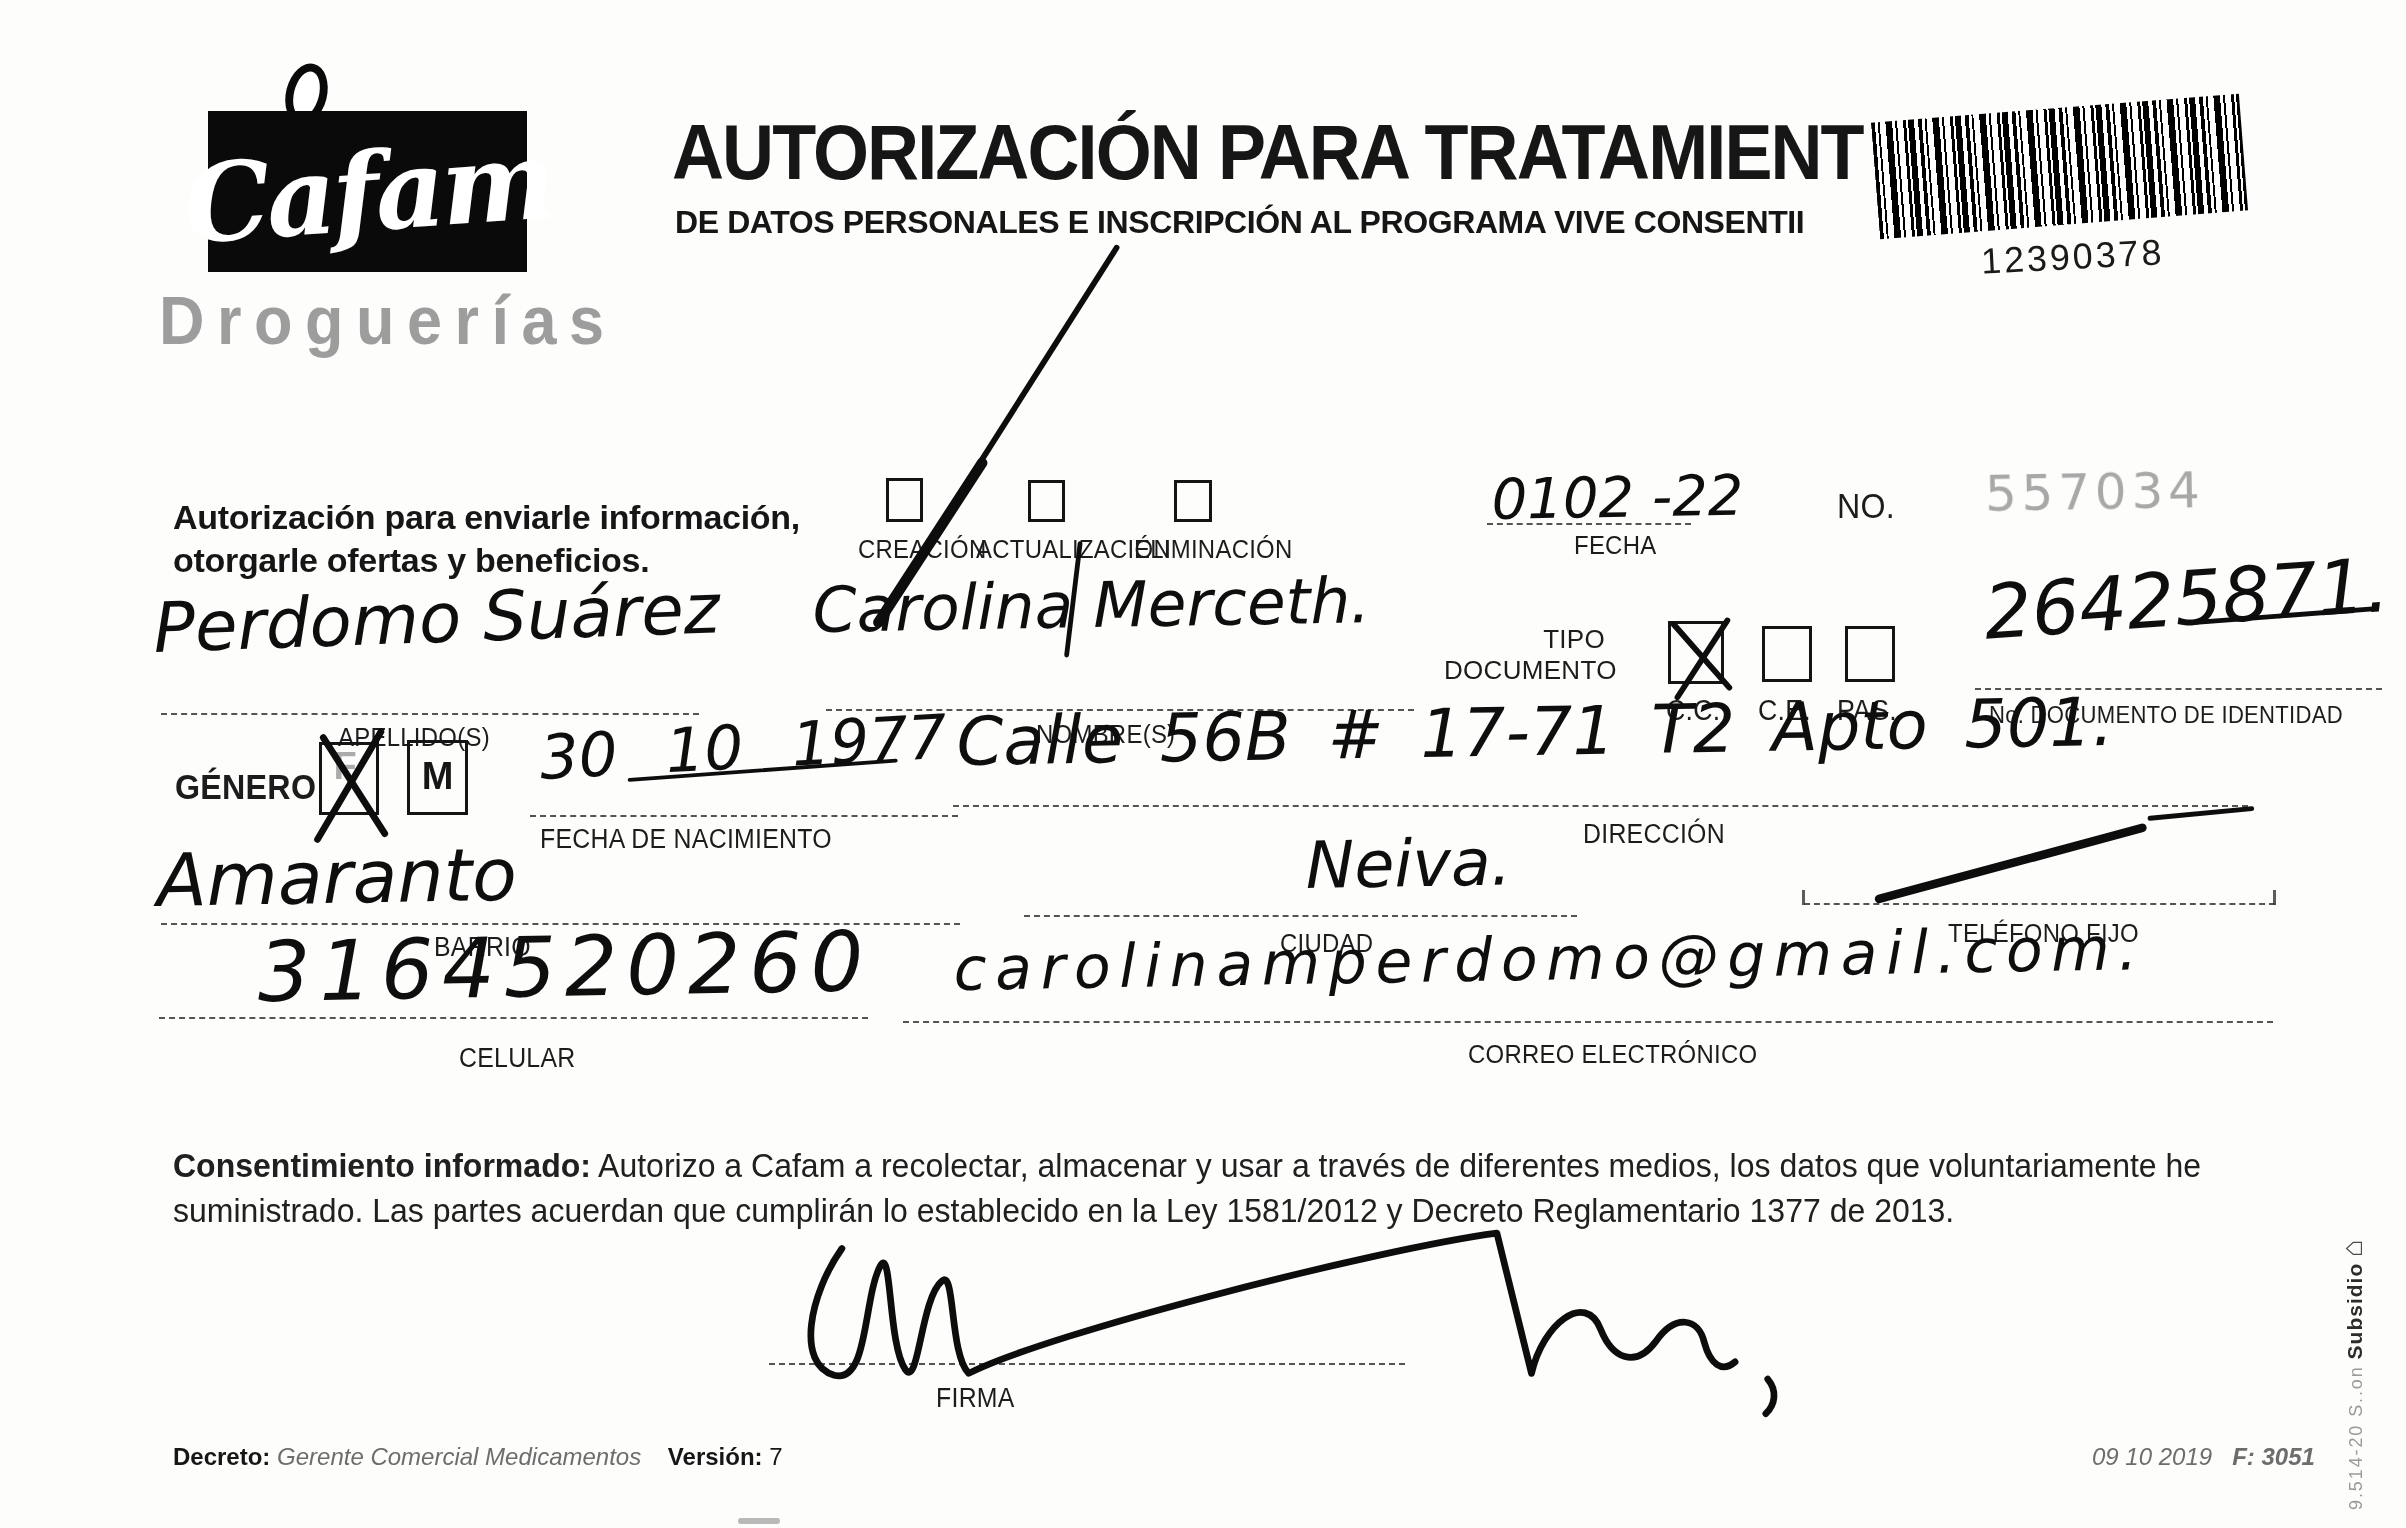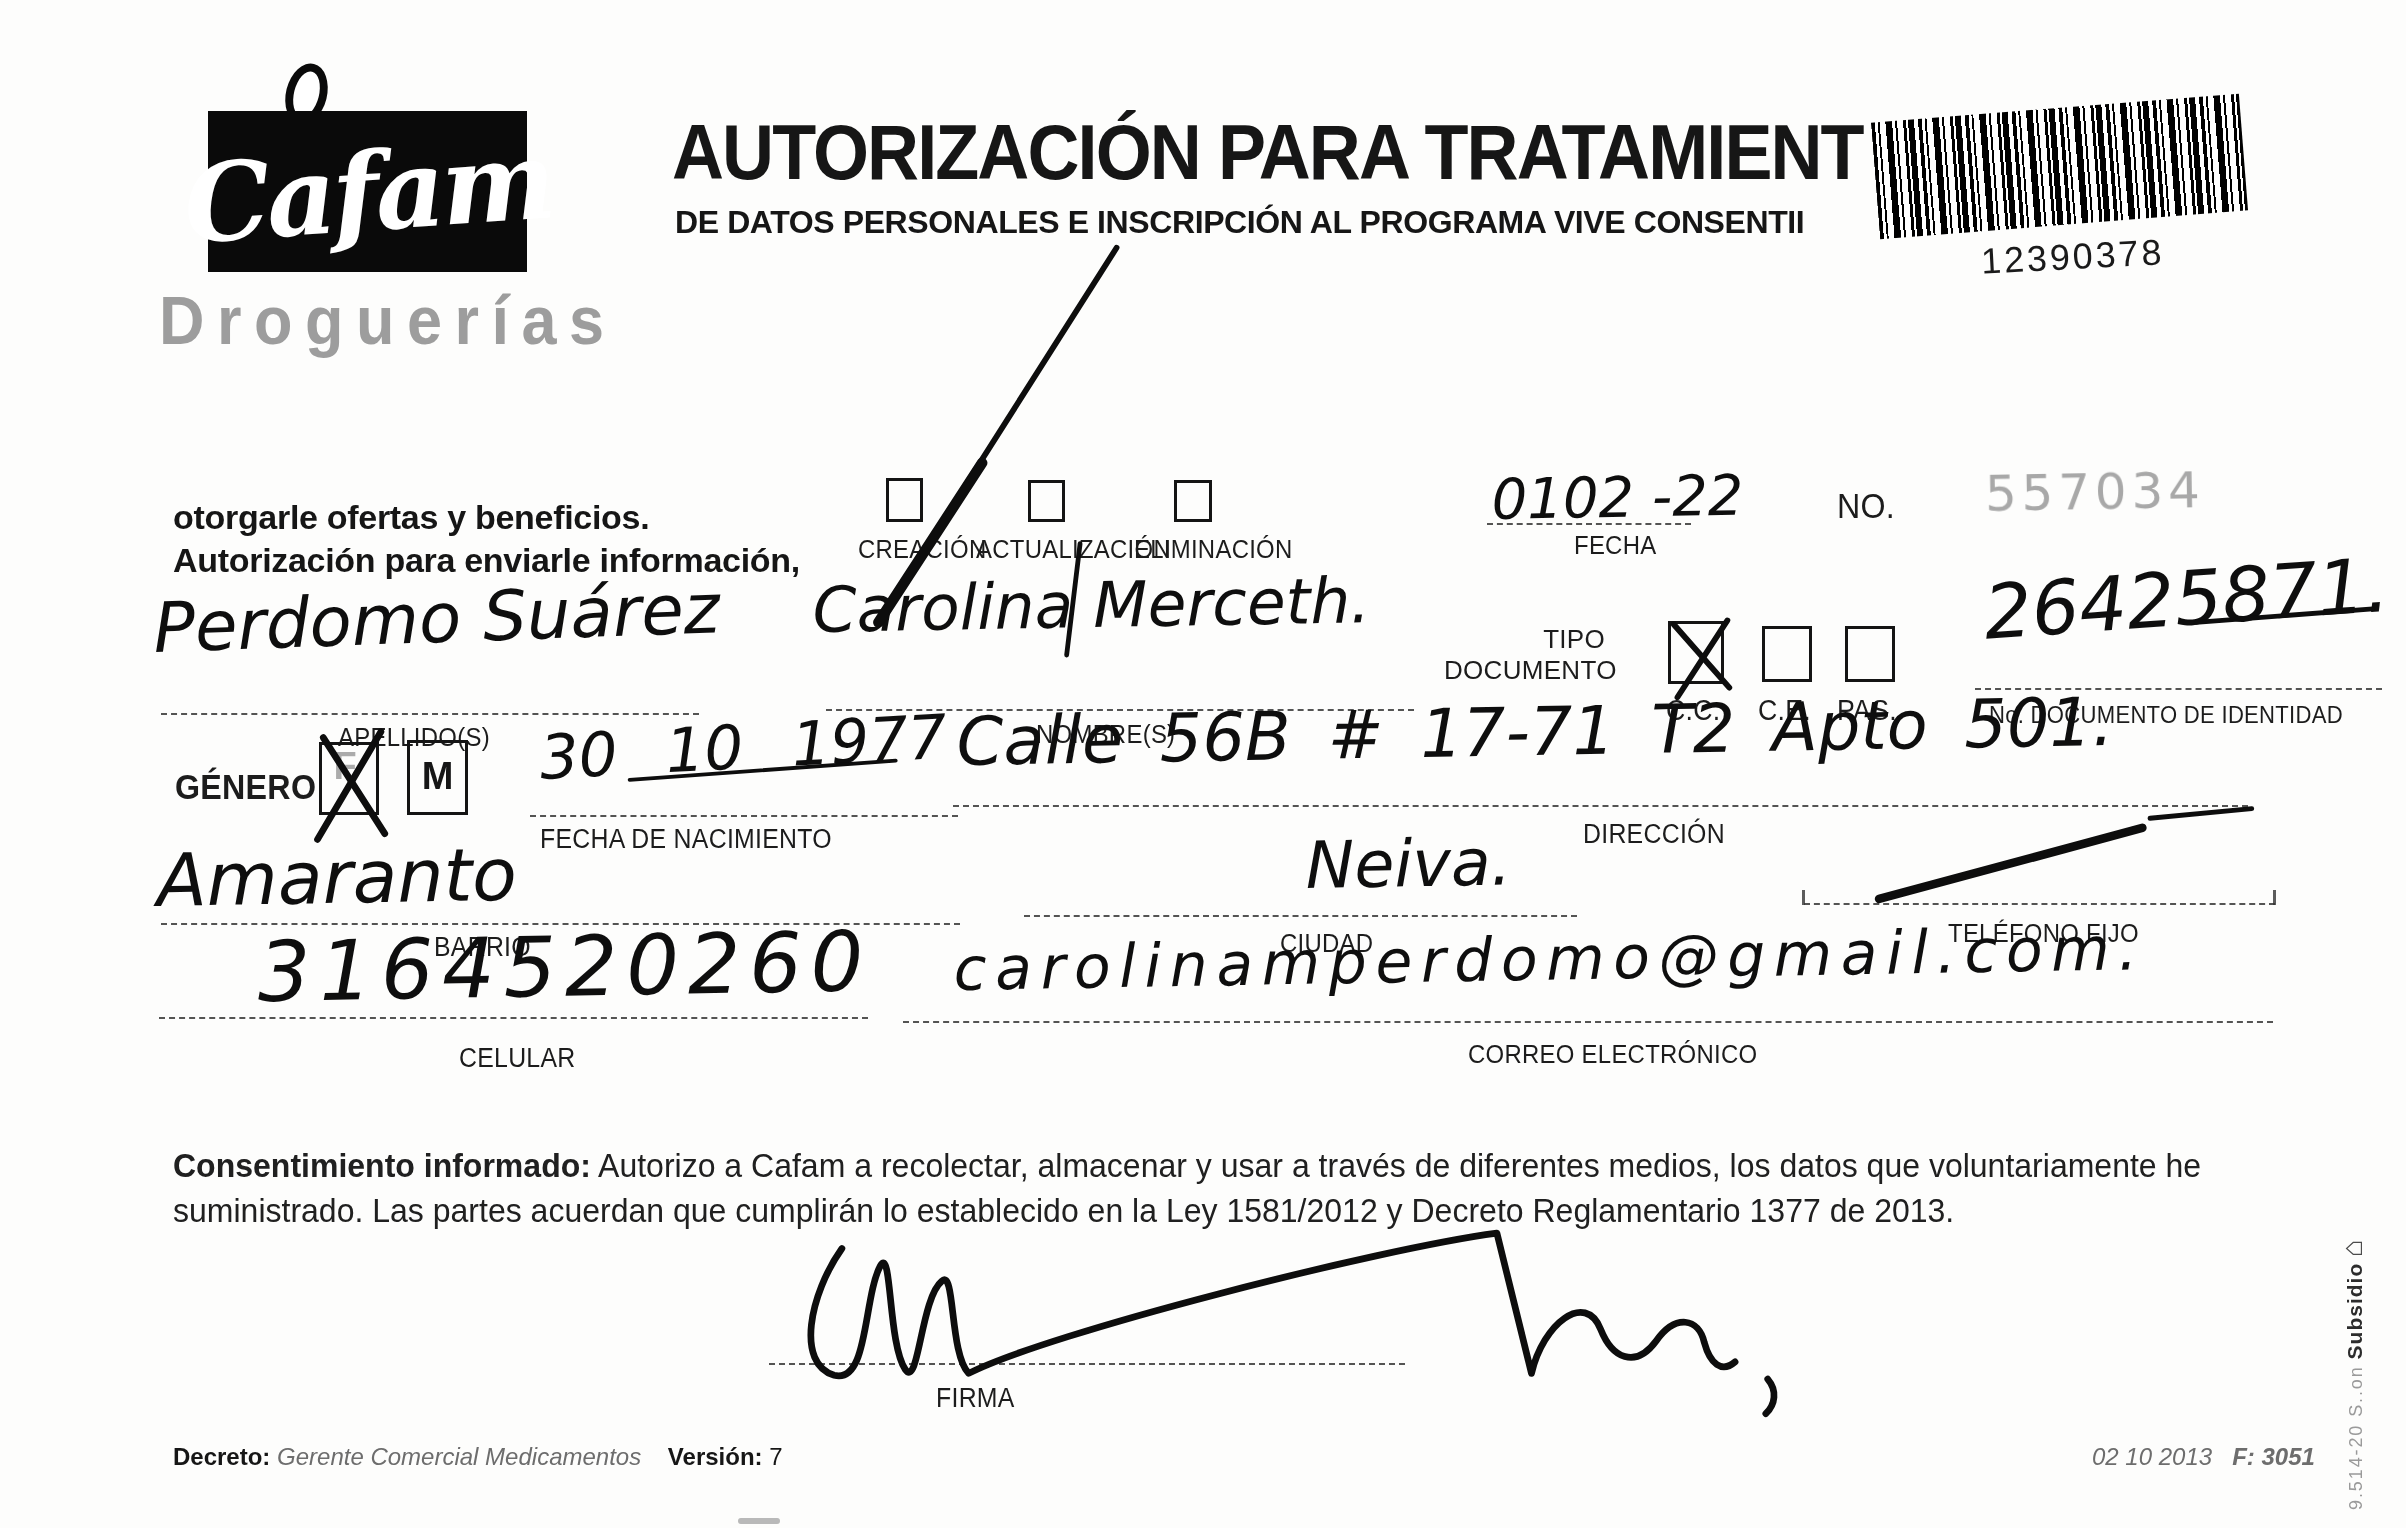--- a/index.html
+++ b/index.html
@@ -61,22 +61,22 @@
   </div>
   <div id="division" class="abs" style="left:159px;top:281px;">Droguerías</div>
 
   <div id="title" class="abs" style="left:672px;top:108px;">AUTORIZACIÓN PARA TRATAMIENT</div>
   <div id="subtitle" class="abs" style="left:675px;top:204px;">DE DATOS PERSONALES E INSCRIPCIÓN AL PROGRAMA VIVE CONSENTII</div>
 
   <div id="barcode" class="abs" style="left:1875px;top:108px;width:369px;height:117px;"></div>
   <div id="barcodeNum" class="abs" style="left:1981px;top:236px;">12390378</div>
 
   <div id="intro" class="abs" style="left:173px;top:496px;">
+    <div>Autorización para enviarle información,</div>
     <div>otorgarle ofertas y beneficios.</div>
-    <div>Autorización para enviarle información,</div>
   </div>
 
   <div class="abs box" style="left:886px;top:478px;width:37px;height:44px;"></div>
   <div class="abs box" style="left:1028px;top:480px;width:37px;height:42px;"></div>
   <div class="abs box" style="left:1174px;top:480px;width:38px;height:42px;"></div>
   <div class="abs lbl" style="left:858px;top:534px;">CREACIÓN</div>
   <div class="abs lbl" style="left:976px;top:534px;">ACTUALIZACIÓN</div>
   <div class="abs lbl" style="left:1134px;top:534px;">ELIMINACIÓN</div>
 
   <div class="hw abs" style="left:1491px;top:467px;font-size:56px;transform:rotate(-1deg);">0102 -22</div>
@@ -152,21 +152,21 @@
   <div class="abs dash" style="left:769px;top:1332px;width:636px;height:31px;"></div>
   <div class="abs lbl" style="left:936px;top:1383px;font-size:27px;">FIRMA</div>
 
   <div class="abs footer-txt" style="left:173px;top:1443px;">
     <span class="bold">Decreto:</span>
     <span class="faded">Gerente Comercial Medicamentos</span>&nbsp;&nbsp;&nbsp;
     <span class="bold">Versión:</span>
     <span>7</span>
   </div>
   <div class="abs footer-txt" style="left:2092px;top:1443px;">
-    <span class="faded">02 10 2013</span>&nbsp;&nbsp;
+    <span class="faded">09 10 2019</span>&nbsp;&nbsp;
     <span class="bold faded">F: 3051</span>
   </div>
 
   <div id="sideNote" class="abs" style="left:2336px;top:1510px;">
     <span class="code">9.514-20 S..on</span>
     <span class="word">Subsidio</span>
     <span style="font-size:29px;">⌂</span>
   </div>
 
   <div class="abs" style="left:738px;top:1518px;width:42px;height:5.8px;background:#b9b9b9;border-radius:2.9px;"></div>

